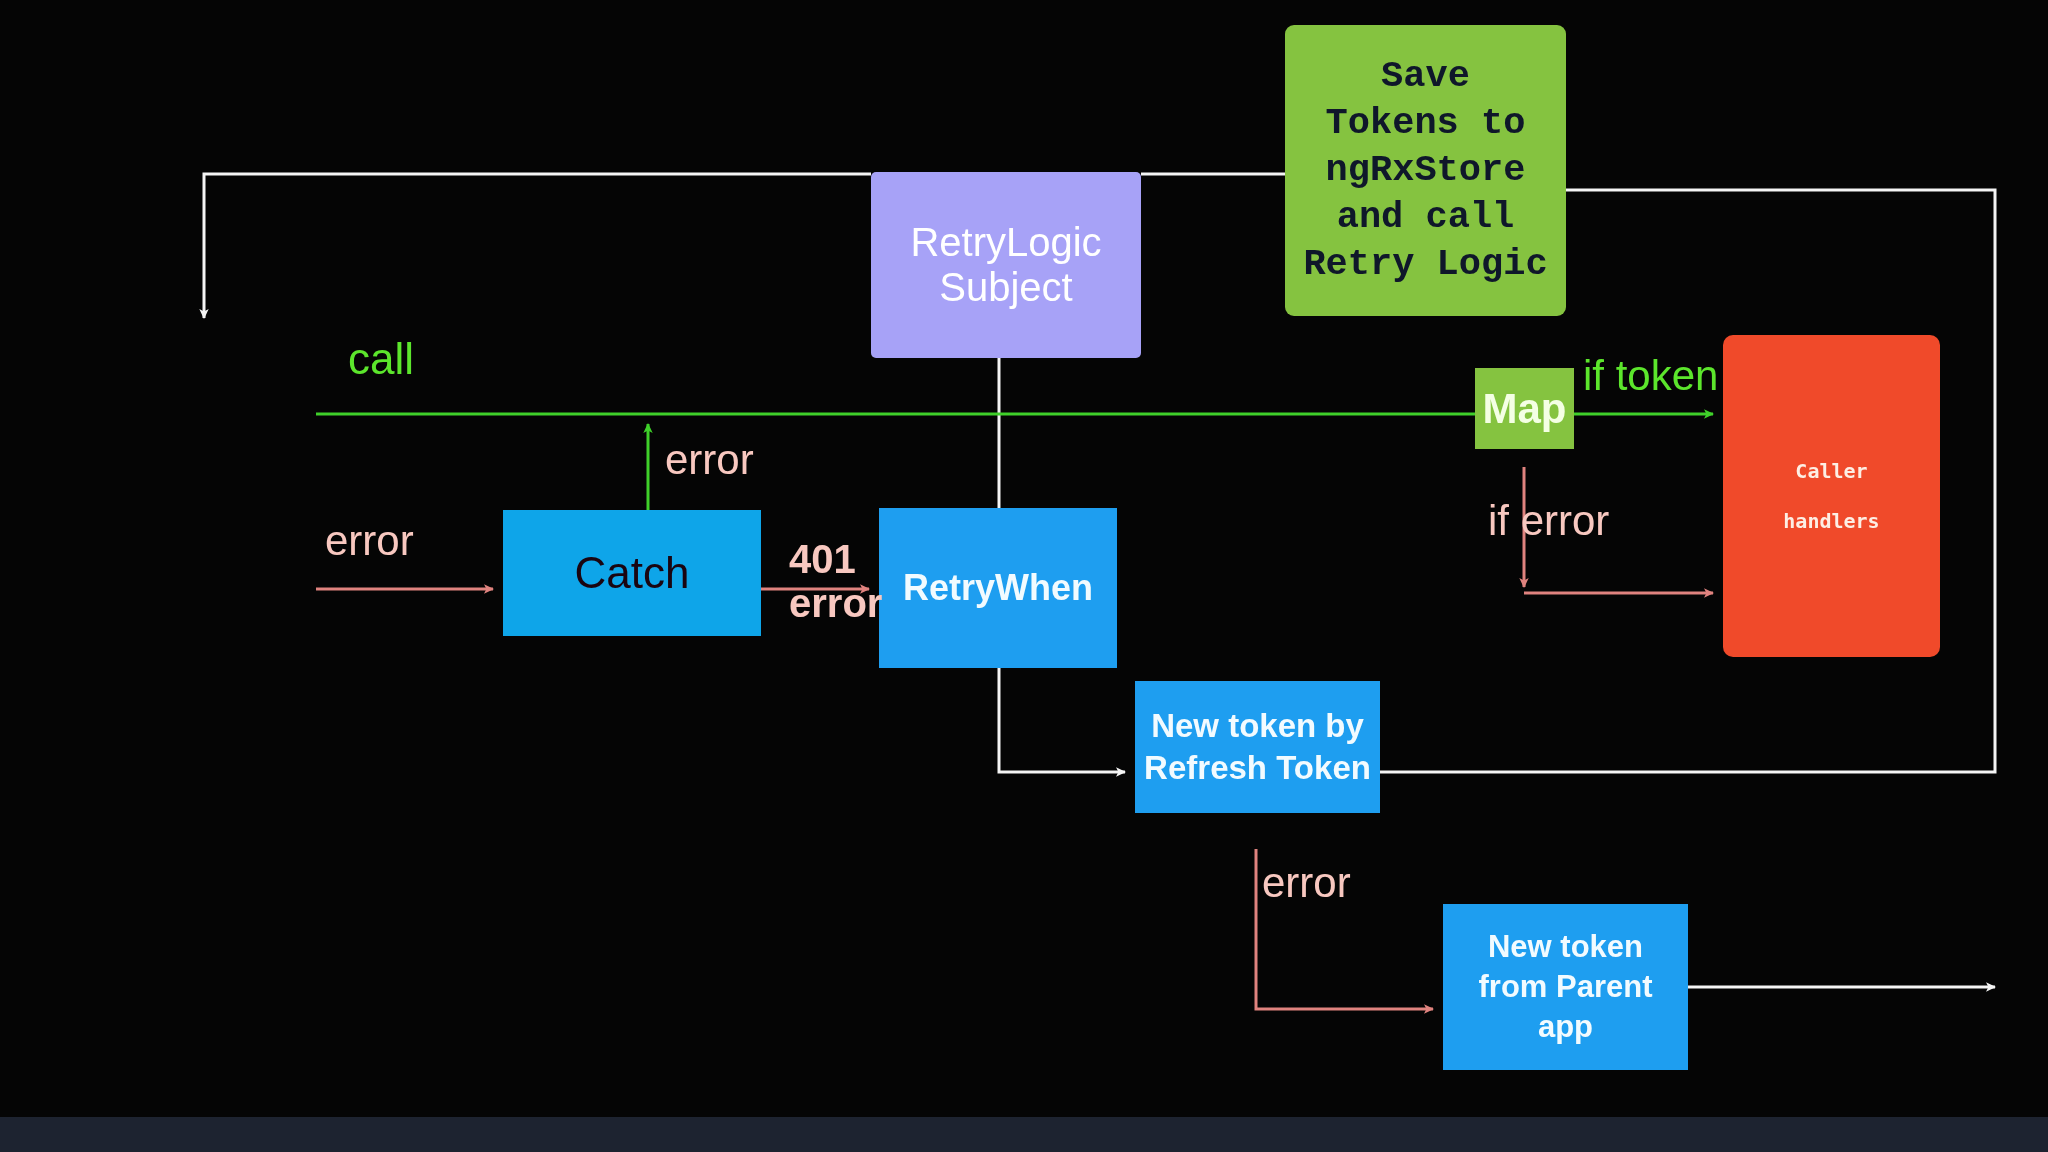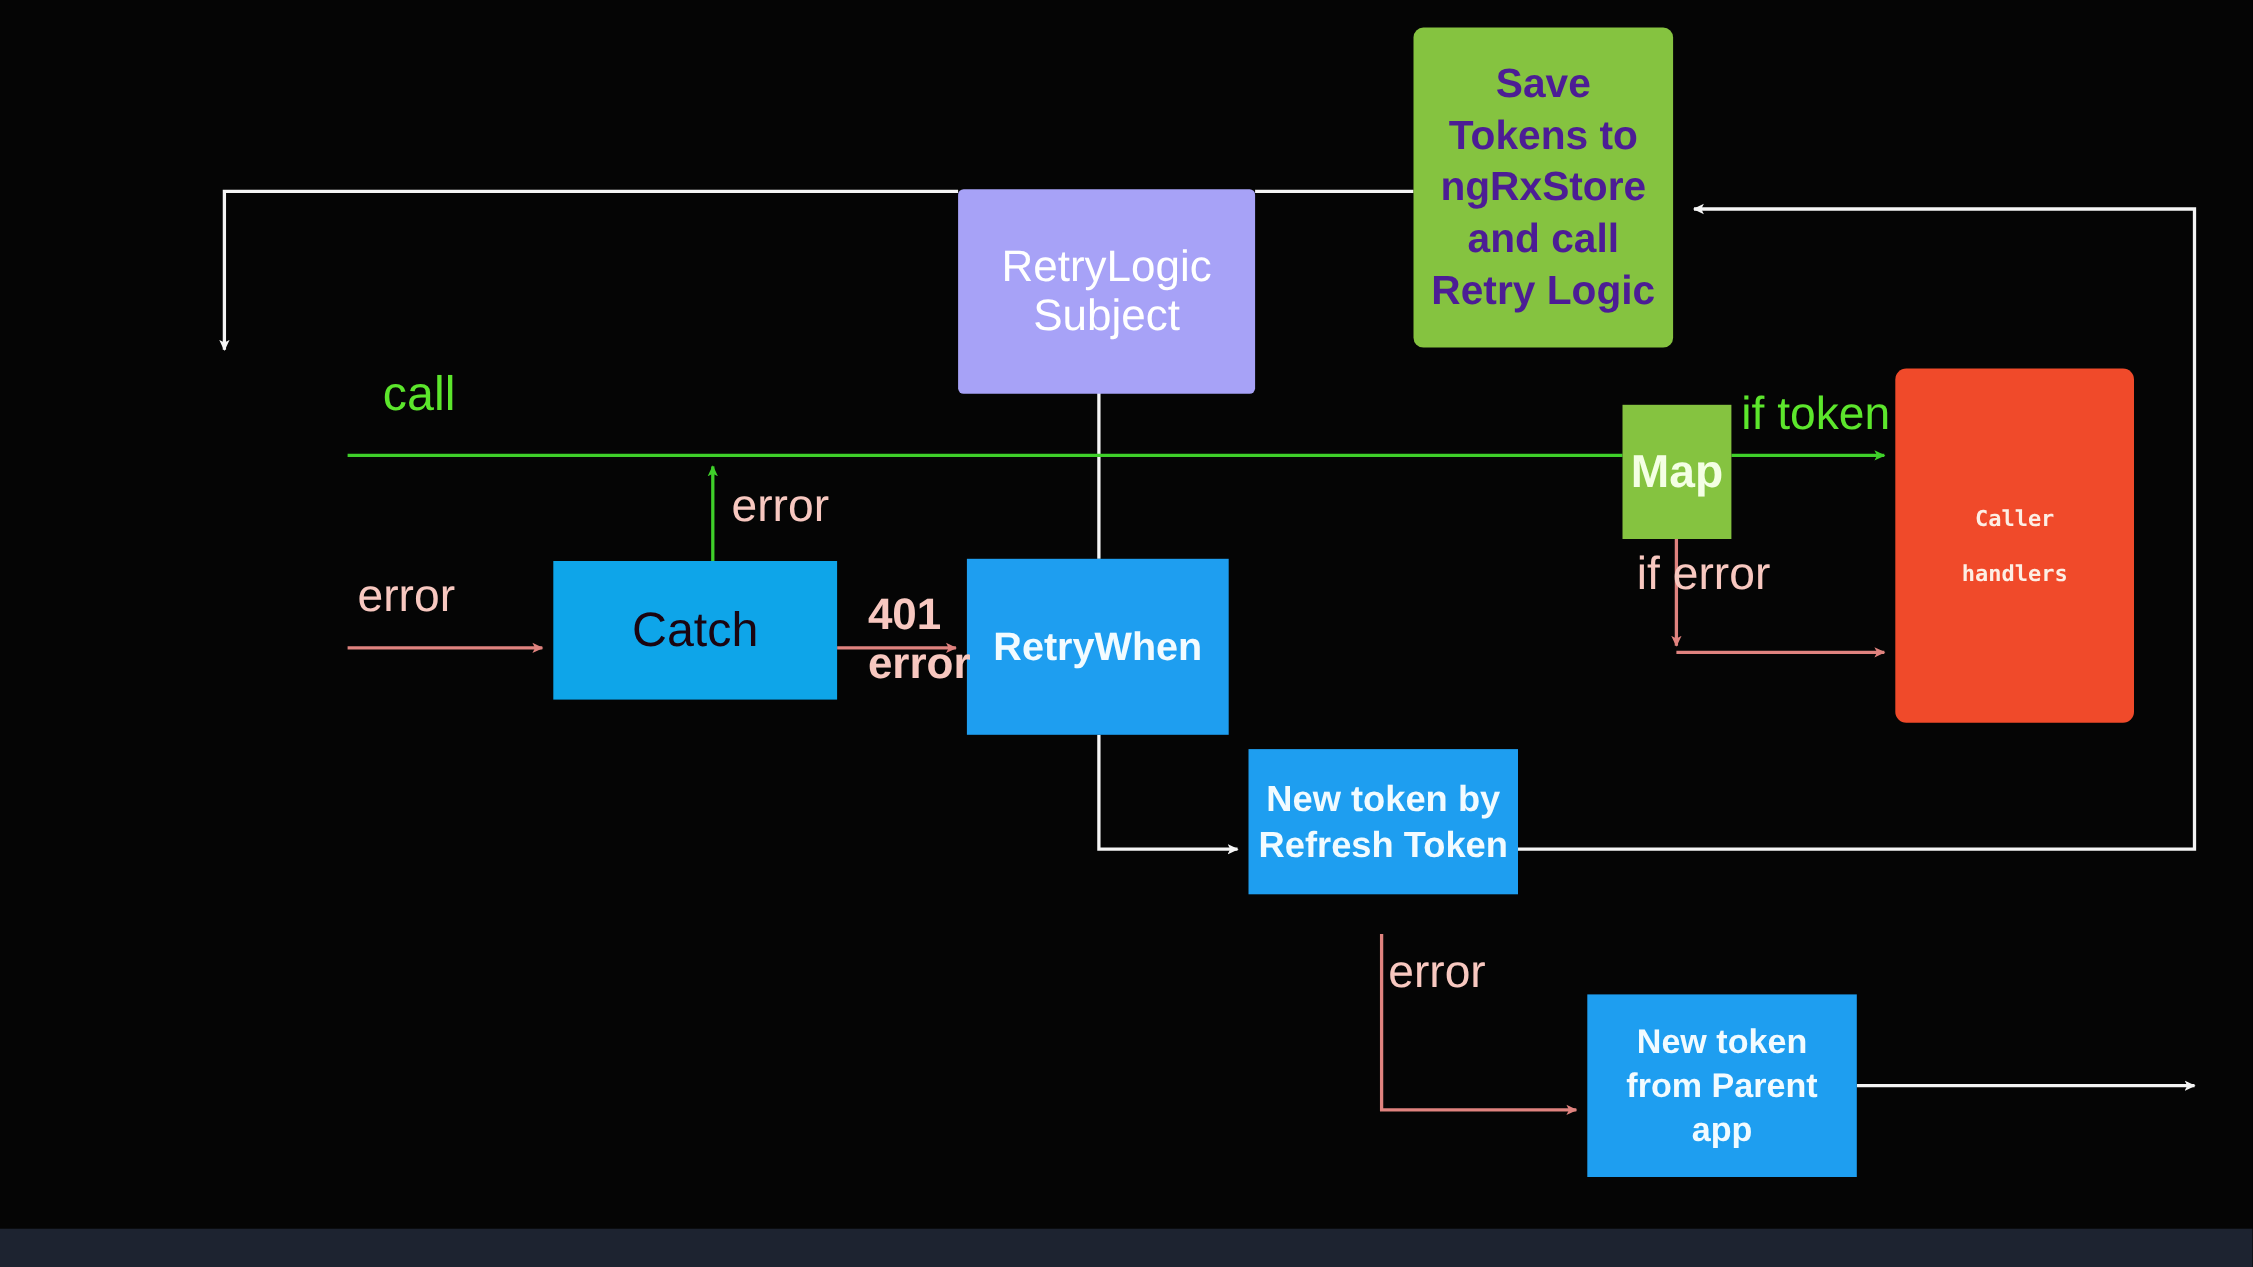--- a/index.html
+++ b/index.html
@@ -48,26 +48,26 @@
     left: 879px; top: 508px; width: 238px; height: 160px;
     background: #1e9ef0; color: #f2fbff;
     font-size: 36px; font-weight: 600;
   }
   .n-retrylogic {
     left: 871px; top: 136px; width: 270px; height: 186px;
     background: #a7a2f7; border-radius: 5px; color: #ffffff;
     font-size: 40px; font-weight: 500; margin-top: 36px;
   }
   .n-savetokens {
-    left: 1285px; top: 25px; width: 236px; height: 291px;
-    background: #85c340; border-radius: 9px; color: #4c1d95;
-    font-size: 37px; font-weight: 600; line-height: 1.27;
+    left: 1285px; top: 25px; width: 281px; height: 291px;
+    background: #85c340; border-radius: 9px; color: #0f172a;
+    font-size: 37px; font-weight: 600; line-height: 1.27; font-family: Liberation Mono, monospace;
   }
   .n-map {
-    left: 1475px; top: 368px; width: 99px; height: 122px;
+    left: 1475px; top: 368px; width: 99px; height: 81px;
     background: #85c340; color: #f4ffe4;
     font-size: 42px; font-weight: 600;
   }
   .n-caller {
     left: 1723px; top: 335px; width: 217px; height: 322px;
     background: #f04a2a; border-radius: 10px;
     color: #fdeee4; font-family: "DejaVu Sans Mono", monospace;
     font-size: 20px; font-weight: 700; line-height: 2.5;
   }
   .n-refresh {

